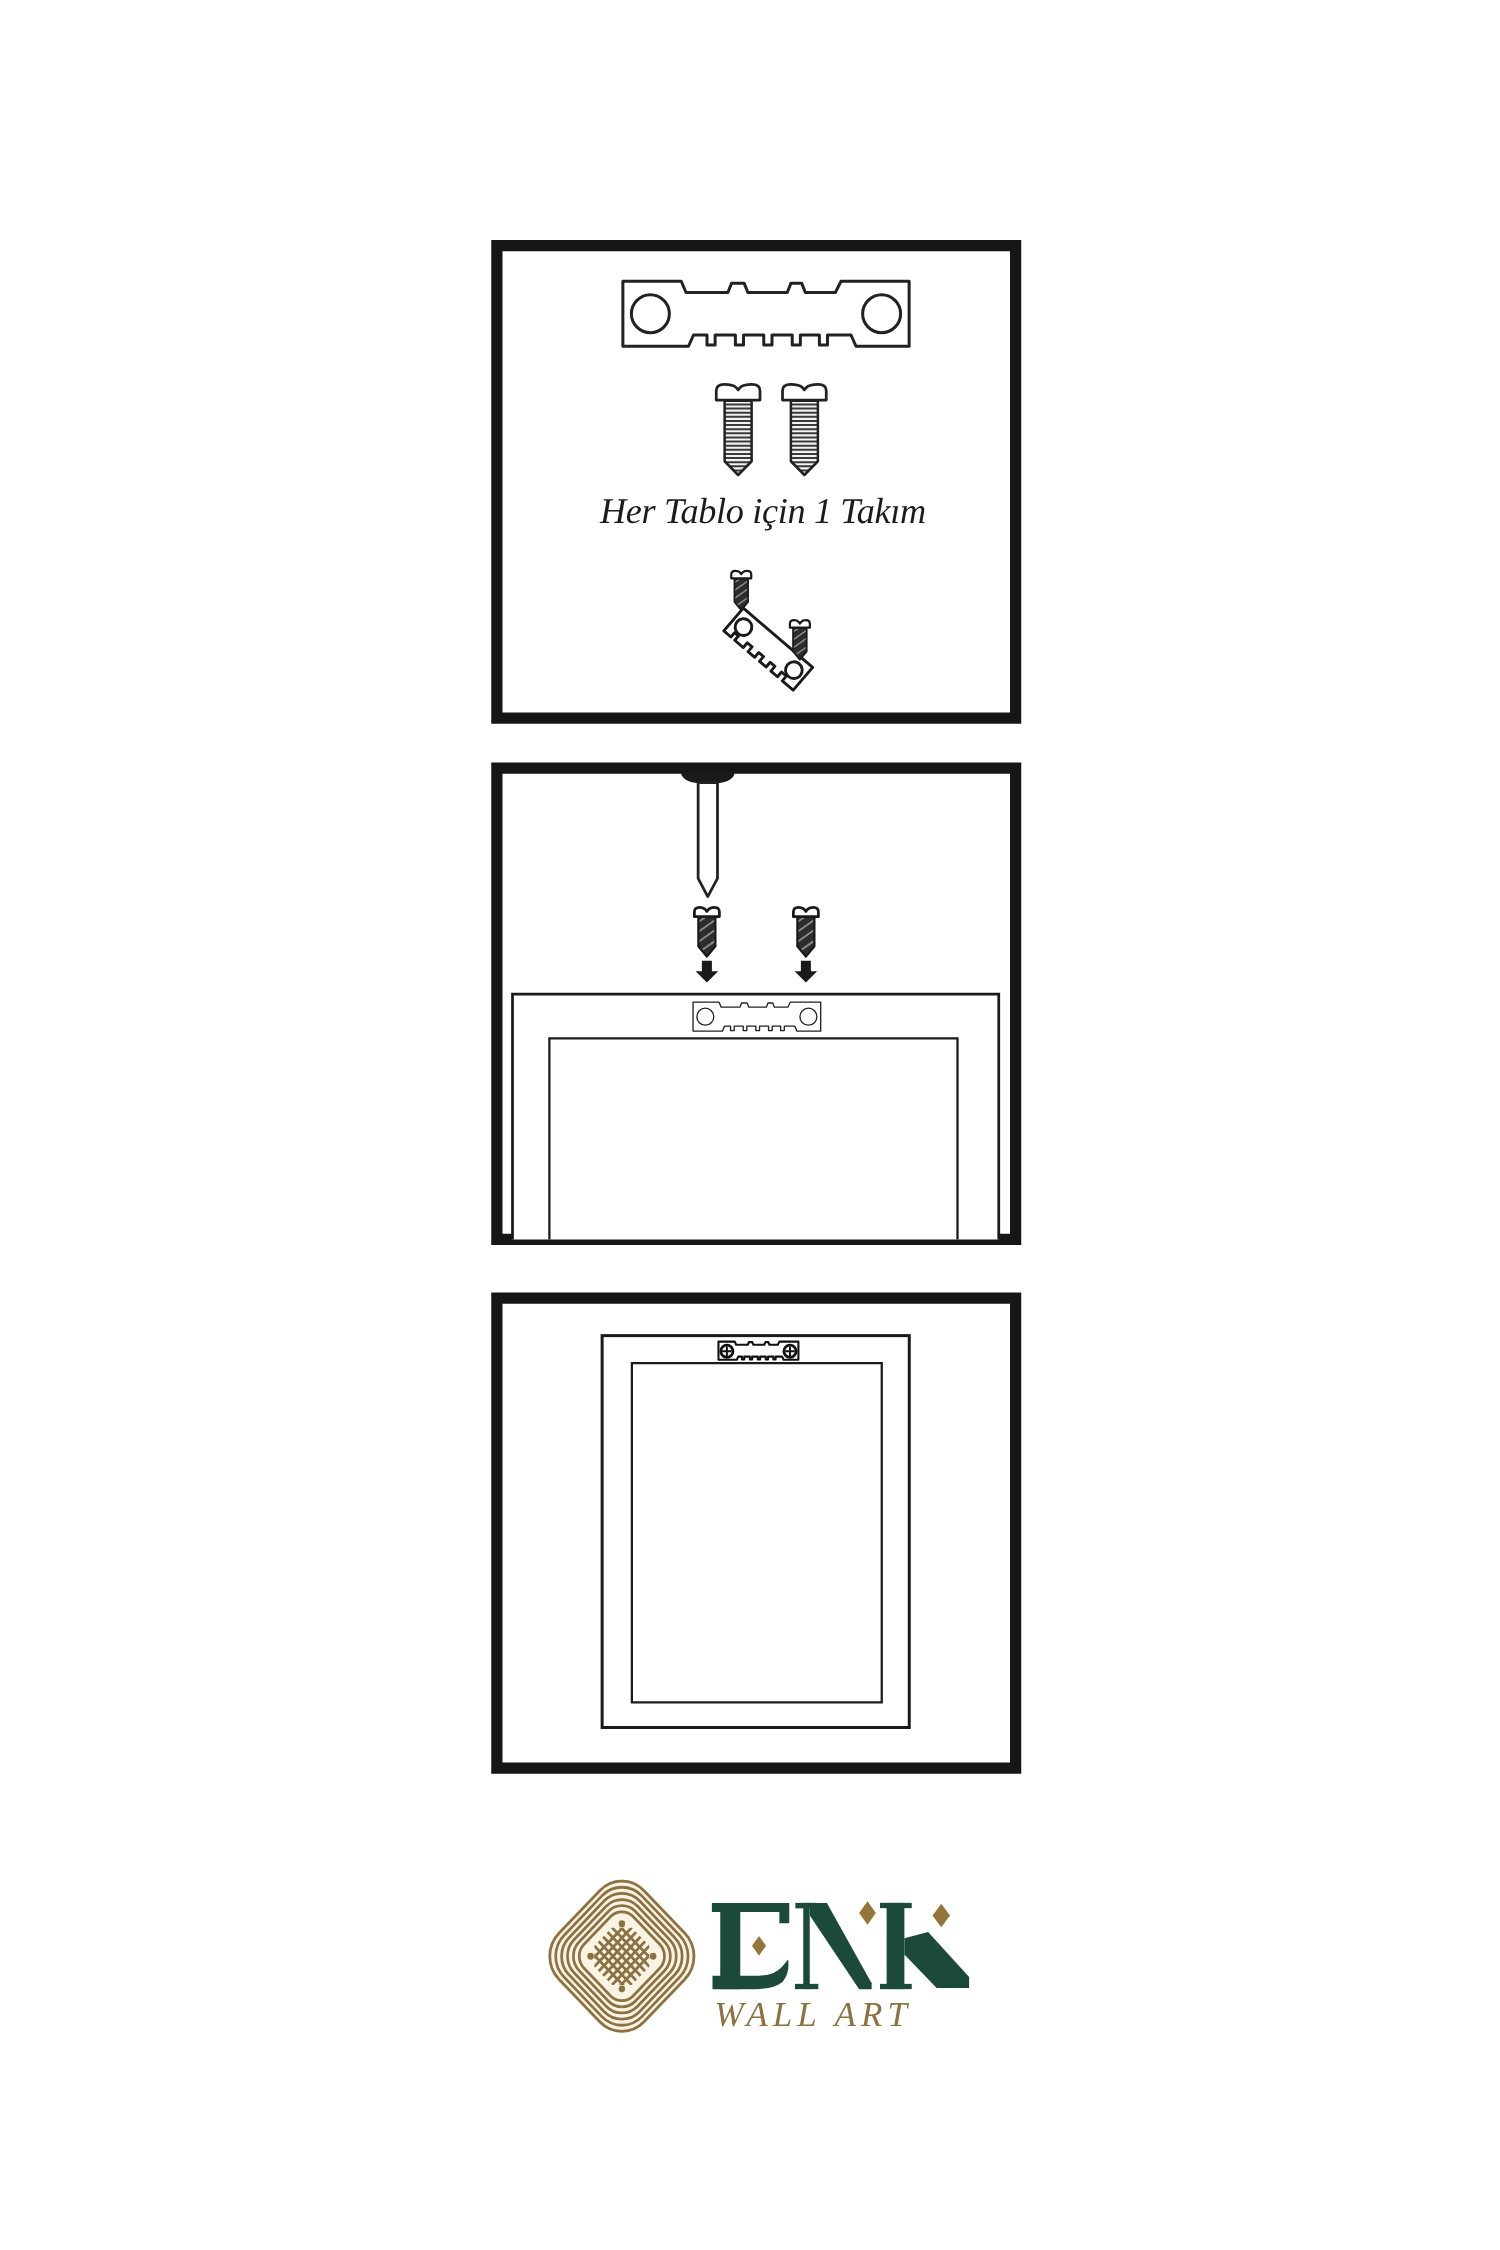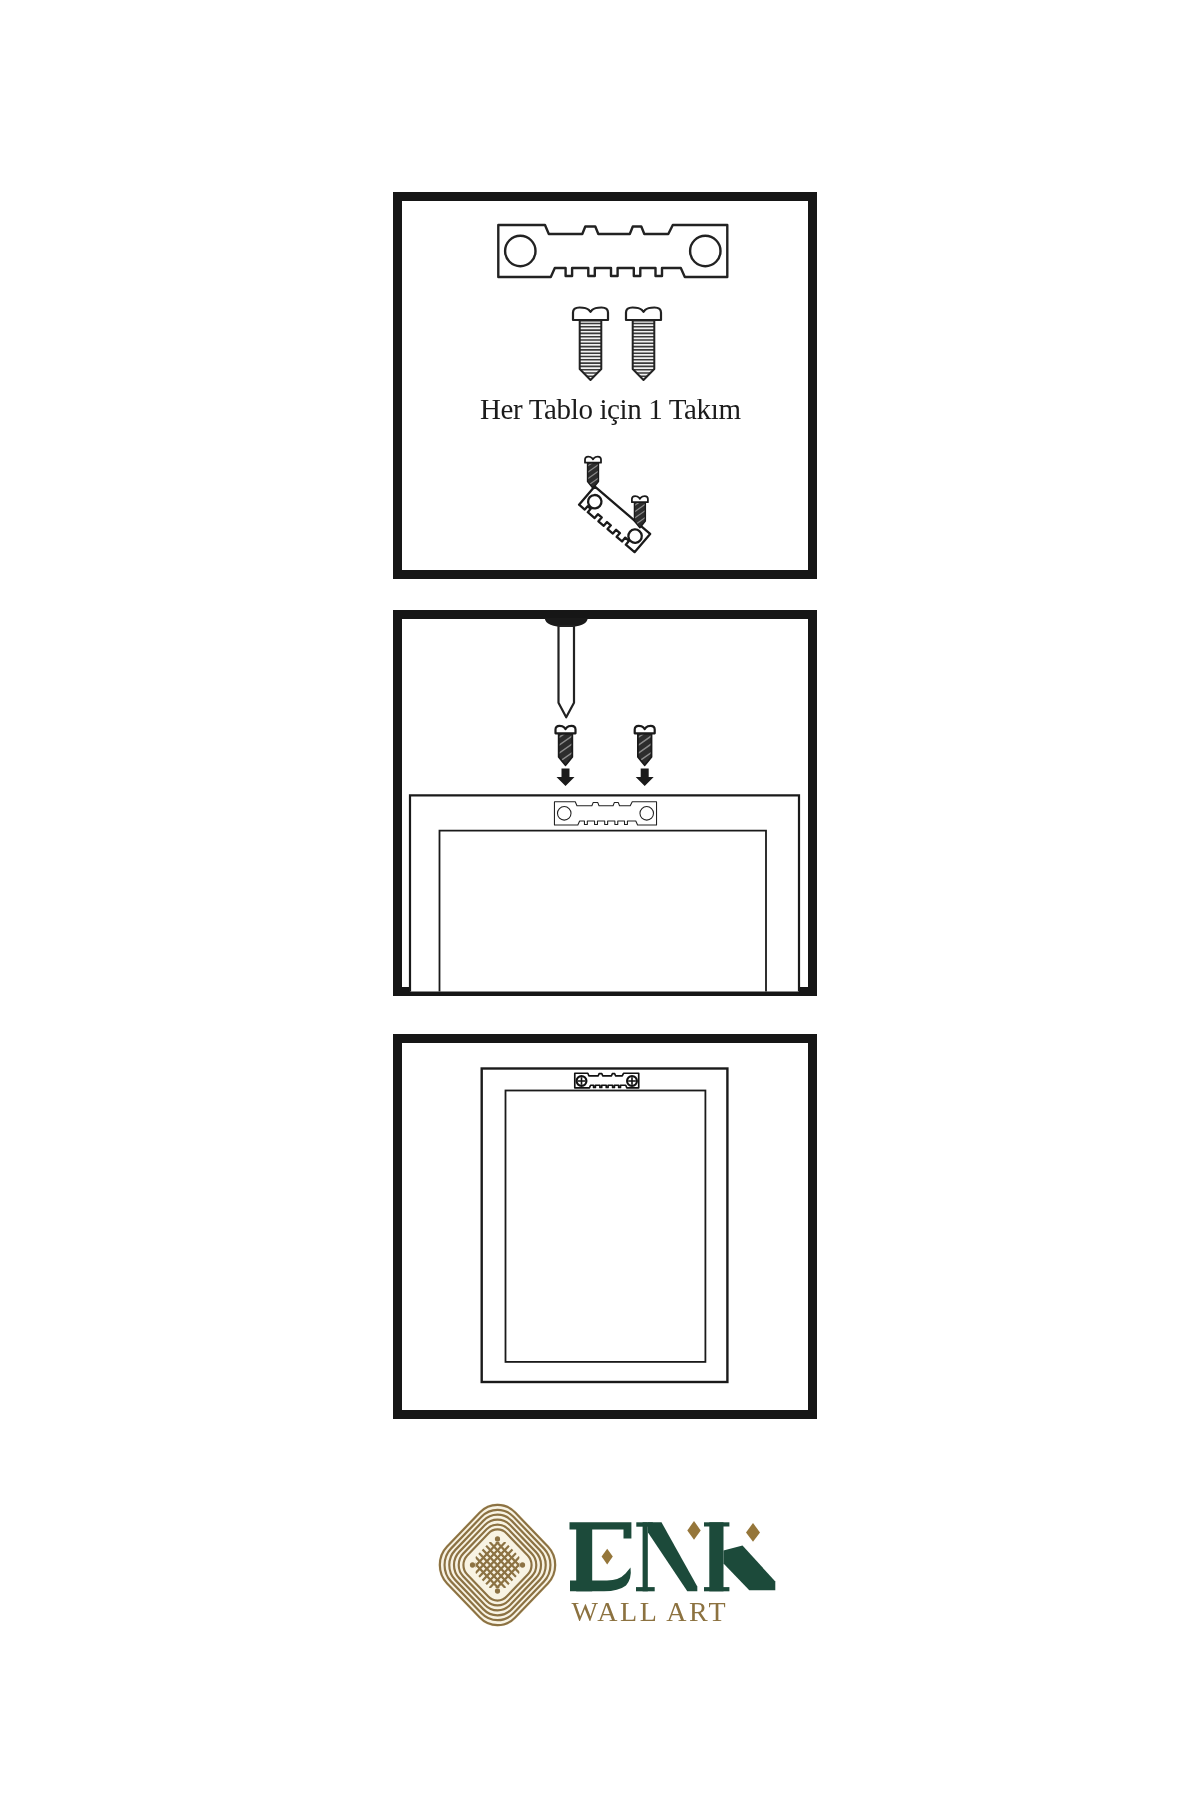--- a/index.html
+++ b/index.html
@@ -1,17 +1,17 @@
 <!DOCTYPE html>
 <html><head>
 <meta charset="utf-8">
 <style>
   html,body{margin:0;padding:0;background:#fff;}
   #page{position:relative;width:1008px;height:1800px;background:#fff;overflow:hidden;
-        font-family:"Liberation Serif", serif;}
+        font-family:"Liberation Serif", serif;font-style:italic;}
   svg{display:block;}
 </style>
 </head>
 <body>
 <div id="page">
 <svg width="1200" height="1800" viewBox="0 0 1200 1800">
 <defs>
 
   <g id="hangerplate">
     <path d="M1,1 L47.7,1 L51.5,10 L85,10 L88,2.5 L98,2.5 L101,10

